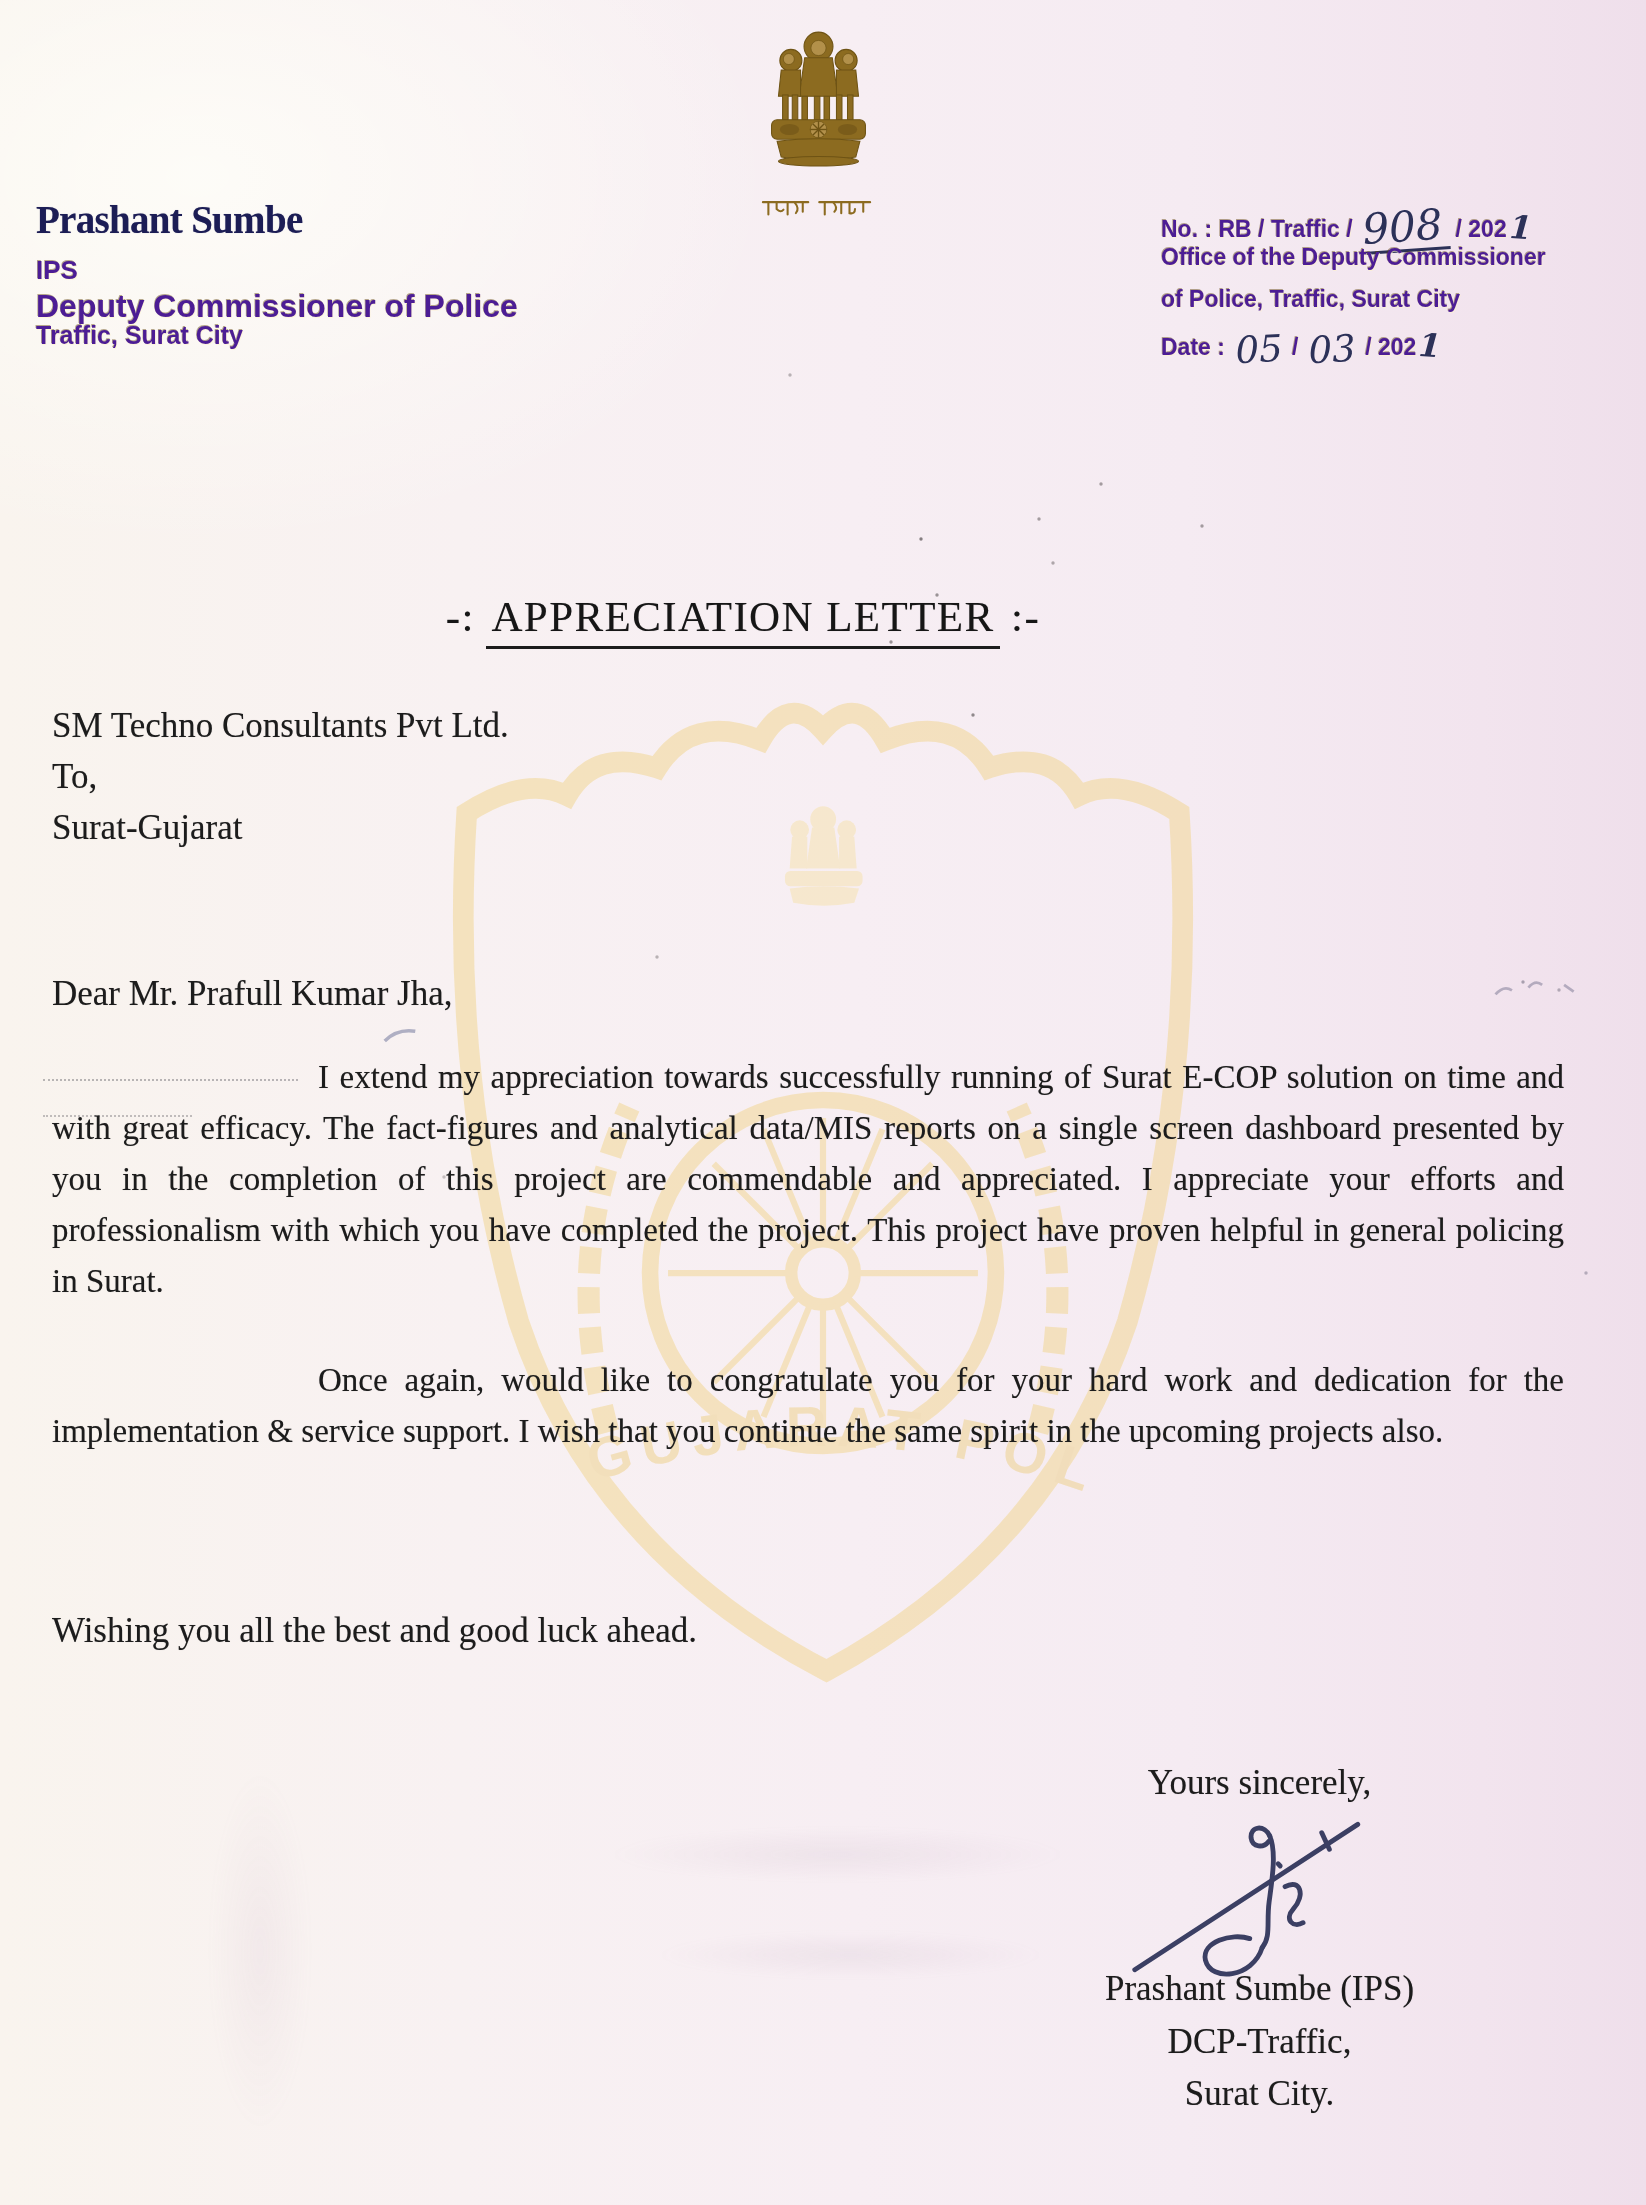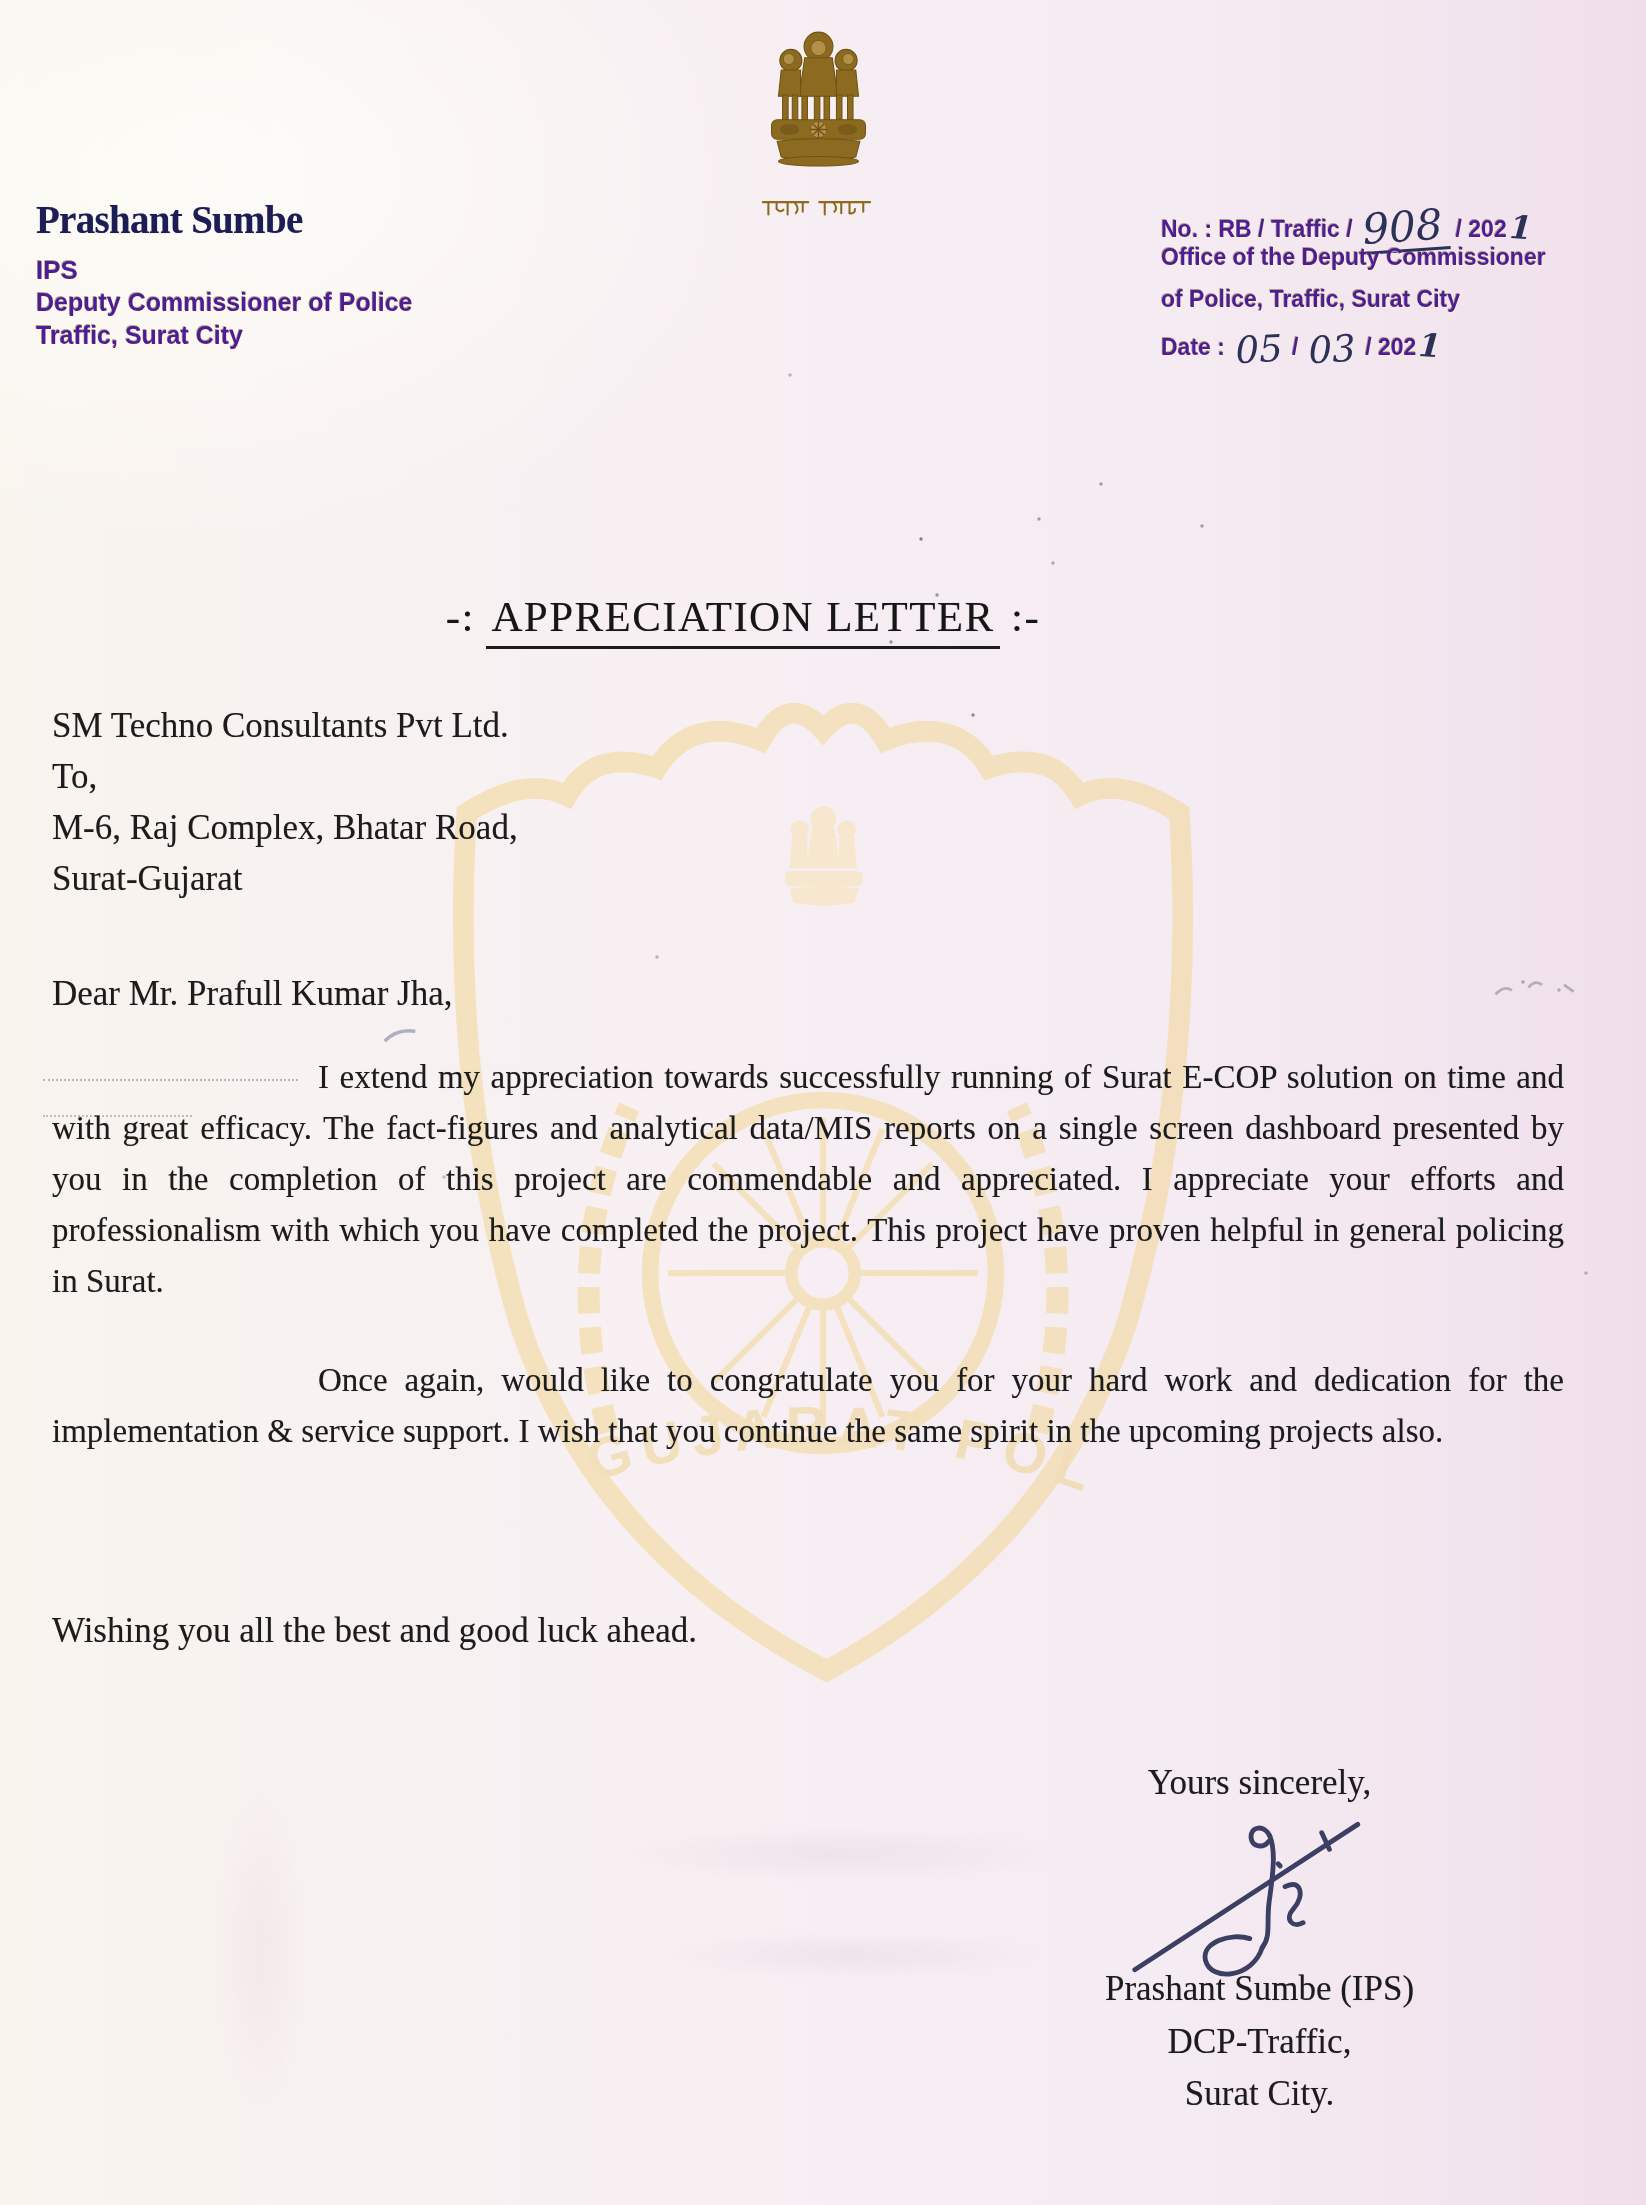--- a/index.html
+++ b/index.html
@@ -9,21 +9,21 @@
          radial-gradient(969px 623px at 12% 8%, rgba(255,255,250,.75), rgba(255,255,250,0) 60%),
          linear-gradient(90deg,#f9f4ee 0%,#f8f1f2 28%,#f7eef3 52%,#f5ebf2 72%,#f2e4ee 90%,#efdfeb 100%);}
   .abs{position:absolute;}
   .print{text-shadow:0 0 0.7px rgba(25,25,25,.38);}
   .gold{color:#4c1d95;font-family:"Liberation Sans","DejaVu Sans",sans-serif;font-weight:bold;
         text-shadow:0.7px 0.7px 0 rgba(255,243,205,.65),-0.7px -0.7px 0 rgba(96,66,12,.45);}
   .ink{color:#2c3158;font-family:"DejaVu Serif",serif;font-style:italic;display:inline-block;}
   .officer-name{left:36px;top:197px;font-size:39px;font-weight:bold;color:#1c1d55;
         font-family:"Liberation Serif",serif;letter-spacing:-0.7px;text-shadow:0 0 0.7px rgba(28,29,85,.5);}
   .officer-cadre{left:36px;top:255px;width:313px;text-align:left;font-size:26px;}
-  .officer-t1{left:36px;top:288px;font-size:25px;}
+  .officer-t1{left:36px;top:288px;font-size:32px;}
   .officer-t2{left:36px;top:321px;font-size:25px;}
   .rhead{font-size:23px;}
   .ref-line{left:1161px;top:202px;width:471px;}
   .office1{left:1161px;top:244px;}
   .office2{left:1161px;top:286px;}
   .date-line{left:1161px;top:324px;width:471px;}
   .hand-big{font-size:42px;transform:rotate(-4deg) translateY(4.2px);border-bottom:3.5px solid #2c3158;
             padding:0 7px 1.4px 4.2px;line-height:1;}
   .hand-mid{font-size:37px;transform:rotate(-3deg) translateY(7px);line-height:1;padding:0 4.2px;}
   .hand-one{font-size:32px;transform:rotate(4deg) translateY(1.4px);line-height:1;font-weight:bold;padding-left:2.8px;}
@@ -192,21 +192,20 @@
   <span class="gold">/ 202</span><span class="ink hand-one">1</span>
 </div>
 
 <div class="abs title-row print">
   <span class="colon">-:</span><span class="u">APPRECIATION LETTER</span><span class="colon">:-</span>
 </div>
 
 <div class="abs recipient blk print">
   <div>SM Techno Consultants Pvt Ltd.</div>
   <div>To,</div>
-  <div>M-6, Raj Complex, Bhatar Road,</div>
   <div>Surat-Gujarat</div>
 </div>
 
 <div class="abs salutation print">Dear Mr. Prafull Kumar Jha,</div>
 <div class="abs para p1 print">I extend my appreciation towards successfully running of Surat E-COP solution on time and with great efficacy. The fact-figures and analytical data/MIS reports on a single screen dashboard presented by you in the completion of this project are commendable and appreciated. I appreciate your efforts and professionalism with which you have completed the project. This project have proven helpful in general policing in Surat.</div>
 <div class="abs para p2 print">Once again, would like to congratulate you for your hard work and dedication for the implementation &amp; service support. I wish that you continue the same spirit in the upcoming projects also.</div>
 <div class="abs closing print">Wishing you all the best and good luck ahead.</div>
 
 <div class="abs sigblock valediction print">Yours sincerely,</div>
 <svg class="abs" style="left:1114px;top:1798px;opacity:.92" width="277" height="194" viewBox="0 0 400 280">

